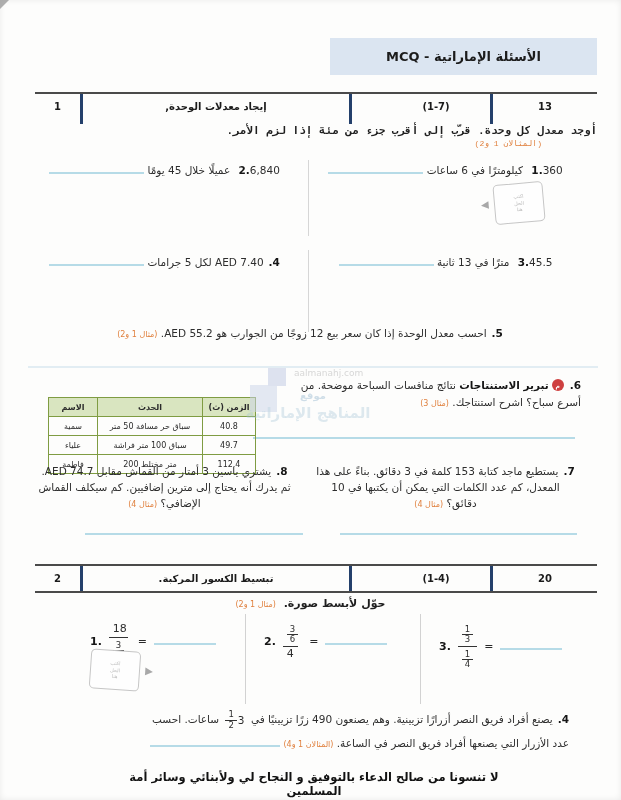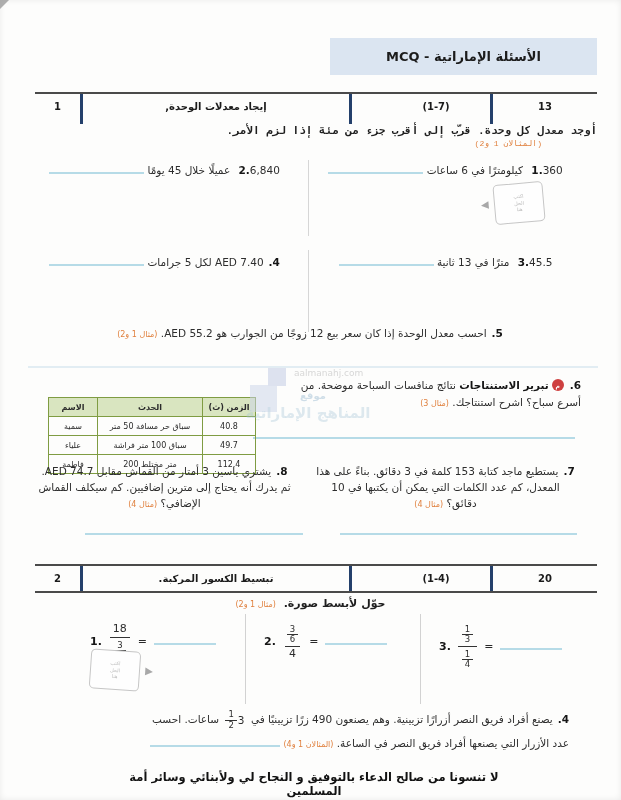--- a/index.html
+++ b/index.html
@@ -87,21 +87,21 @@
 
   
   .frac-row{position:absolute;top:614px;left:35px;width:562px;height:90px;
     display:flex;direction:ltr;}
   .frac-col{box-sizing:border-box;display:flex;align-items:flex-start;padding-top:8px;}
   .fc1{width:210px;padding-left:55px;}
   .fc2{width:175px;padding-left:18px;}
   .fc3{width:177px;padding-left:18px;}
   .problem{display:flex;align-items:center;gap:7px;direction:ltr;font-size:11px;}
   .pnum{font-weight:bold;color:#161616;}
-  .frac{display:inline-flex;flex-direction:column;align-items:center;line-height:1.15;}
+  .frac{display:inline-flex;flex-direction:column;align-items:flex-start;line-height:1.15;}
   .frac .fbot{border-top:1.3px solid #333;}
   .frac .ftop,.frac .fbot{padding:1px 4px;}
   .sfrac{display:inline-flex;flex-direction:column;align-items:center;font-size:8.5px;line-height:1.1;}
   .sfrac .fbot{border-top:1px solid #333;padding:0 3px;}
   .sfrac .ftop{padding:0 3px;}
   .eq{color:#2a2a2a;}
   .frac-blank{width:62px;border-bottom:2px solid #b6dbe7;height:1px;margin-top:4px;}
 
   
   .q4b{position:absolute;top:708px;left:35px;width:562px;text-align:right;

